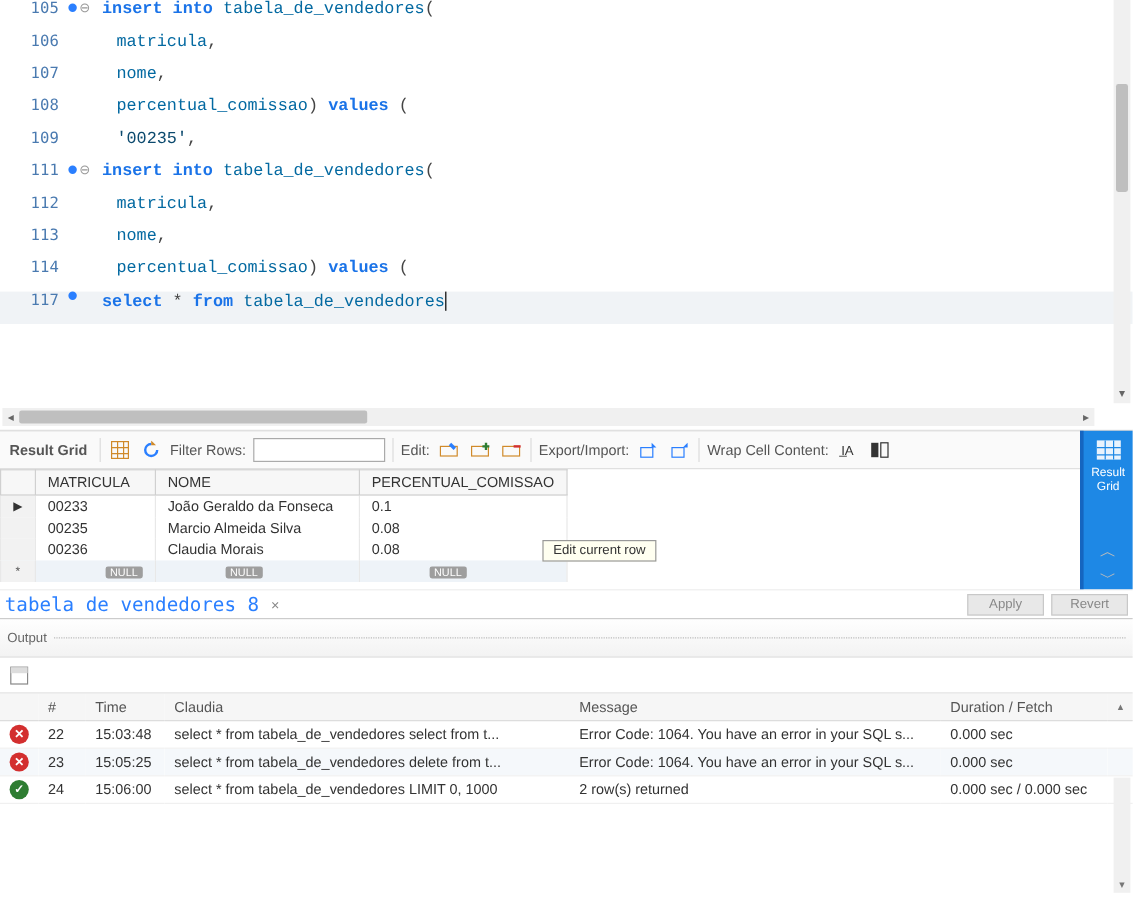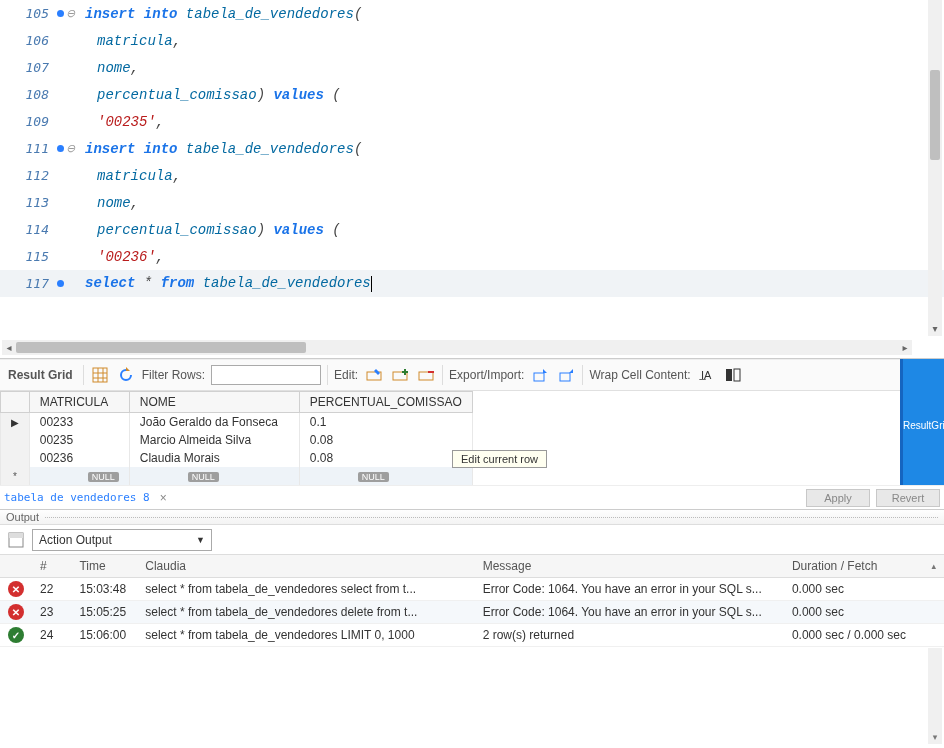--- a/index.html
+++ b/index.html
@@ -1,68 +1,68 @@
 <!DOCTYPE html>
 <html><head>
 <meta charset="utf-8">
 <style>
 * { box-sizing: border-box; margin: 0; padding: 0; }
 body { font-family: "Segoe UI", Tahoma, sans-serif; font-size: 12px; color: #333; width: 944px; height: 748px; overflow: hidden; background: #fff; position: relative; }
 .editor { position: relative; height: 358px; background: #fff; overflow: hidden; }
-.code-line { display: flex; height: 27px; align-items: center; font-style: italic; }
+.code-line { display: flex; height: 27px; align-items: flex-start; }
 .gutter { width: 57px; text-align: right; padding-right: 8px; color: #4a7ab0; font-family: Consolas, monospace; font-size: 13px; }
 .marker-col { width: 28px; display: flex; align-items: center; justify-content: flex-start; gap: 2px; }
 .blue-dot { width: 7px; height: 7px; border-radius: 50%; background: #2a7fff; }
 .fold-icon { color: #999; font-size: 11px; }
 .code-text { font-family: Consolas, "Courier New", monospace; font-size: 14px; white-space: pre; }
 .code-text.indent { padding-left: 12px; }
 .kw { color: #1a73e8; font-weight: bold; }
 .ident { color: #0369a1; }
-.str { color: #b91c1c; }
+.str { color: #0c4a6e; }
 .num { color: #c06014; }
 .punc { color: #444; }
 .cursor-line { background: #f0f3f6; }
 .cursor { display: inline-block; width: 1px; height: 16px; background: #000; vertical-align: middle; }
 .editor-scroll-v { position: absolute; right: 2px; top: 0; bottom: 22px; width: 14px; background: #f0f0f0; }
 .editor-scroll-v .thumb { position: absolute; left: 2px; right: 2px; top: 70px; height: 90px; background: #bfbfbf; border-radius: 2px; }
 .editor-scroll-v .arrow-down { position: absolute; bottom: 2px; left: 0; right: 0; text-align: center; color: #666; font-size: 10px; }
 .editor-hscroll { position: absolute; left: 2px; bottom: 3px; height: 15px; width: 910px; background: #f0f0f0; display: flex; align-items: center; }
 .editor-hscroll .arrow { width: 14px; text-align: center; color: #666; font-size: 10px; }
 .editor-hscroll .track { flex: 1; position: relative; height: 100%; }
 .editor-hscroll .thumb { position: absolute; left: 0; width: 290px; top: 2px; bottom: 2px; background: #bfbfbf; border-radius: 2px; }
 
 .grid-pane { border-top: 1px solid #ccc; }
 .grid-toolbar { height: 32px; display: flex; align-items: center; border-top: 1px solid #eee; border-bottom: 1px solid #e0e0e0; background: #fafafa; padding: 0 4px; gap: 6px; }
 .grid-toolbar .label { color: #555; font-weight: bold; padding: 0 4px; }
 .tb-icon { width: 20px; height: 20px; display: inline-flex; align-items: center; justify-content: center; color: #4a7ab0; }
 .tb-sep { width: 1px; height: 20px; background: #ddd; }
 .filter-input { width: 110px; height: 20px; border: 1px solid #aaa; background: #fff; padding: 0 3px; font-size: 11px; }
 .grid-toolbar .txt { color: #555; }
-.right-strip { position: relative; width: 44px; background: #1e88e5; color: #fff; display: flex; align-items: center; justify-content: flex-start; padding-top: 6px; font-size: 10px; text-align: center; border-left: 3px solid #1565c0; }
+.right-strip { position: relative; width: 44px; background: #1e88e5; color: #fff; display: flex; flex-direction: column; align-items: center; justify-content: flex-start; padding-top: 6px; font-size: 10px; text-align: center; border-left: 3px solid #1565c0; }
 .right-strip svg { margin-bottom: 4px; }
 .right-strip .chev { color: #bbb; margin-top: 40px; font-size: 14px; }
 
 .grid-body { display: flex; }
 .grid-table-wrap { flex: 1; }
 table.grid { border-collapse: collapse; font-size: 12px; }
 table.grid th { text-align: left; font-weight: normal; color: #333; padding: 3px 10px; border: 1px solid #d0d0d0; background: #f7f7f7; }
 table.grid td { padding: 2px 10px; border-left: 1px solid #e8e8e8; border-right: 1px solid #e8e8e8; }
 table.grid tr.data-row td { color: #333; }
 .row-selector { width: 18px; background: #f2f2f2; border-right: 1px solid #d0d0d0; text-align: center; font-size: 10px; color: #555; }
 .null-cell { display: inline-block; background: #9e9e9e; color: #fff; font-size: 9px; padding: 0px 4px; border-radius: 2px; margin-left: 48px; }
 tr.null-row { background: #eef3f8; }
 .tooltip { position: absolute; left: 452px; top: 450px; background: #fffff0; border: 1px solid #999; padding: 2px 8px; font-size: 11px; color: #333; z-index: 5; text-align: center; }
 
 .tab-bar { display: flex; align-items: center; height: 24px; border-top: 1px solid #eee; padding: 0 4px; gap: 6px; }
-.tab-bar .tab-name { color: #2a7fff; font-family: Consolas, monospace; font-size: 11px; }
+.tab-bar .tab-name { color: #2a7fff; font-family: Consolas, monospace; font-size: 16px; }
 .tab-bar .close-x { color: #888; padding: 0 4px; }
 .tab-bar .spacer { flex: 1; }
 .tab-bar .btn { background: #e8e8e8; border: 1px solid #c8c8c8; color: #888; width: 64px; height: 18px; font-size: 11px; display: inline-flex; align-items: center; justify-content: center; }
 
-.output-header { height: 16px; display: flex; align-items: center; padding: 0 6px; color: #666; font-size: 11px; border-top: 1px solid #ccc; border-bottom: 1px solid #ddd; background: linear-gradient(#fefefe,#f3f3f3); }
+.output-header { height: 33px; display: flex; align-items: center; padding: 0 6px; color: #666; font-size: 11px; border-top: 1px solid #ccc; border-bottom: 1px solid #ddd; background: linear-gradient(#fefefe,#f3f3f3); }
 .dots-line { flex: 1; border-bottom: 1px dotted #bbb; margin-left: 6px; height: 1px; }
 .output-toolbar { height: 30px; display: flex; align-items: center; padding: 0 6px; gap: 6px; border-bottom: 1px solid #ddd; }
 .output-select { width: 180px; height: 22px; border: 1px solid #aaa; display: flex; align-items: center; justify-content: space-between; padding: 0 6px; font-size: 12px; color: #333; background: #fff; }
 .output-table { width: 100%; border-collapse: collapse; font-size: 12px; }
 .output-table th { text-align: left; font-weight: normal; color: #555; background: #f6f6f6; border-bottom: 1px solid #ddd; padding: 4px 8px; }
 .output-table td { padding: 3px 8px; border-bottom: 1px solid #f0f0f0; color: #333; white-space: nowrap; overflow: hidden; text-overflow: ellipsis; }
 tr.out-row:nth-child(even) { background: #f5f8fb; }
 .status-icon { width: 16px; height: 16px; border-radius: 50%; display: inline-flex; align-items: center; justify-content: center; color: #fff; font-size: 10px; font-weight: bold; }
 .status-err { background: #d32f2f; }
 .status-ok { background: #2e7d32; }
@@ -116,25 +116,20 @@
       </div>
       <div class="code-line">
         <div class="gutter">113</div>
         <div class="marker-col"></div>
         <div class="code-text indent"><span class="ident">nome</span><span class="punc">,</span></div>
       </div>
       <div class="code-line">
         <div class="gutter">114</div>
         <div class="marker-col"></div>
         <div class="code-text indent"><span class="ident">percentual_comissao</span><span class="punc">)</span> <span class="kw">values</span> <span class="punc">(</span></div>
-      </div>
-      <div class="code-line">
-        <div class="gutter">115</div>
-        <div class="marker-col"></div>
-        <div class="code-text indent"><span class="str">'00236'</span><span class="punc">,</span></div>
       </div>
       <div class="code-line cursor-line">
         <div class="gutter">117</div>
         <div class="marker-col">
           <span class="blue-dot"></span>
         </div>
         <div class="code-text"><span class="kw">select</span> <span class="punc">*</span> <span class="kw">from</span> <span class="ident">tabela_de_vendedores</span><span class="cursor"></span></div>
       </div>
     </div>
   <div class="editor-scroll-v">
@@ -286,24 +281,20 @@
   <span>Output</span>
   <span class="dots-line"></span>
 </div>
 <div class="output-toolbar">
   <span class="tb-icon">
       <svg width="16" height="16">
         <rect x="1" y="1" width="14" height="14" fill="none" stroke="#888"></rect>
         <rect x="1" y="1" width="14" height="5" fill="#ddd"></rect>
       </svg>
     </span>
-  <div class="output-select">
-    <span>Action Output</span>
-    <span style="font-size:9px">▼</span>
-  </div>
 </div>
 <table class="output-table">
   <colgroup>
       <col style="width:30px">
       <col style="width:40px">
       <col style="width:66px">
       <col style="width:340px">
       <col style="width:310px">
       <col style="width:140px">
       <col style="width:16px">

